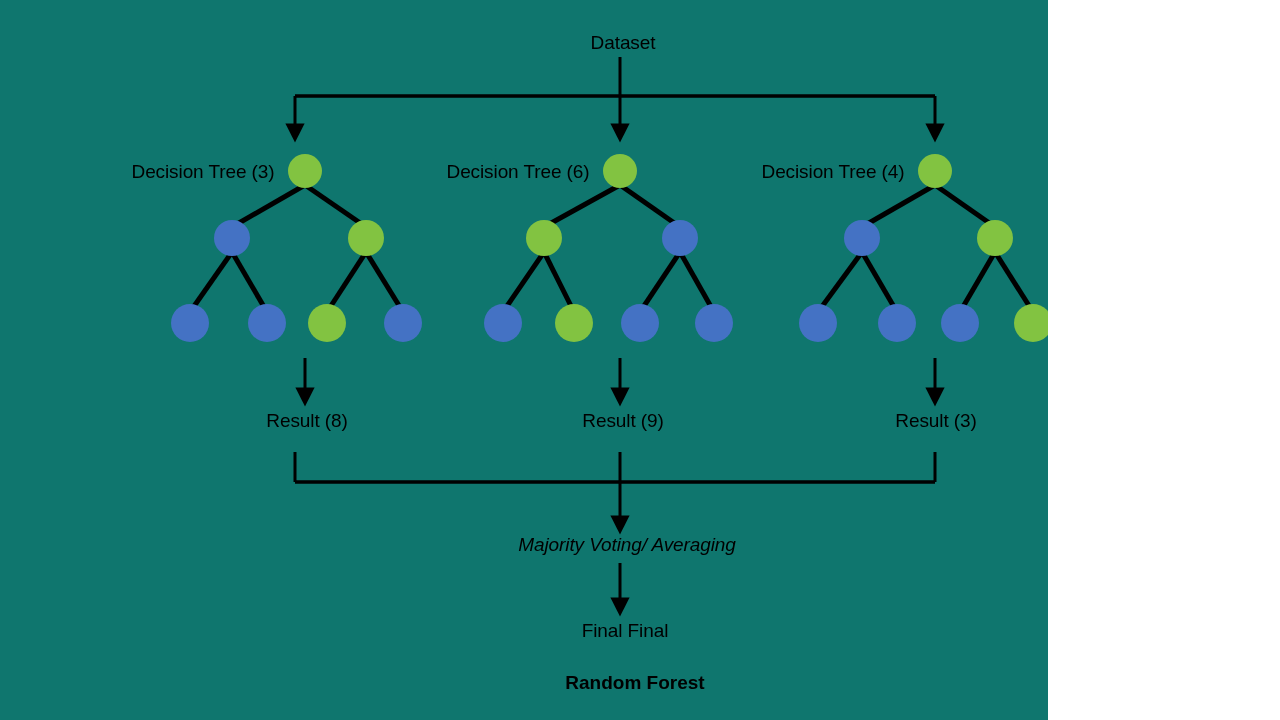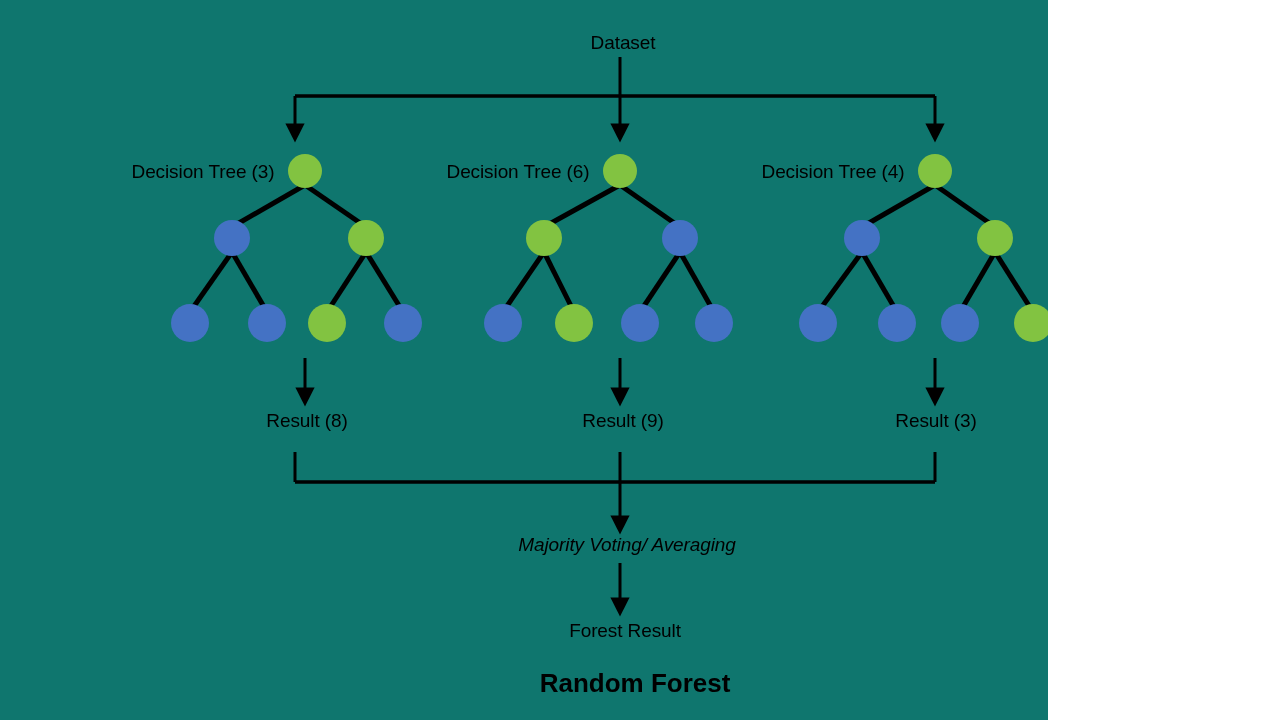--- a/index.html
+++ b/index.html
@@ -29,21 +29,21 @@
     font-family: "Liberation Sans", sans-serif;
     font-size: 19px;
     color: #000000;
     white-space: nowrap;
     transform: translate(-50%, -50%);
     letter-spacing: -0.1px;
   }
   .diagram-title {
     position: absolute;
     font-family: "Liberation Sans", sans-serif;
-    font-size: 26px;
+    font-size: 19px;
     font-weight: bold;
     color: #000000;
     white-space: nowrap;
     transform: translate(-50%, -50%);
   }
   .ellipsis-mark {
     position: absolute;
     font-family: "Liberation Sans", sans-serif;
     font-size: 40px;
     font-weight: bold;
@@ -153,17 +153,17 @@
   <div class="diagram-label" style="left:833px; top:172px;">Decision Tree (4)</div>
 
   <div class="ellipsis-mark" style="left:1100px; top:248px;">•••</div>
 
   <div class="diagram-label" style="left:307px; top:421px;">Result (8)</div>
   <div class="diagram-label" style="left:623px; top:421px;">Result (9)</div>
   <div class="diagram-label" style="left:936px; top:421px;">Result (3)</div>
 
   <div class="diagram-label" style="left:627px; top:545px;font-style:italic;">Majority Voting/ Averaging</div>
 
-  <div class="diagram-label" style="left:625px; top:631px;">Forest Result</div>
+  <div class="diagram-label" style="left:625px; top:631px;">Final Final</div>
 
   <div class="diagram-title" style="left:635px; top:683px;">Random Forest</div>
 
 </div>
 
 </body></html>

